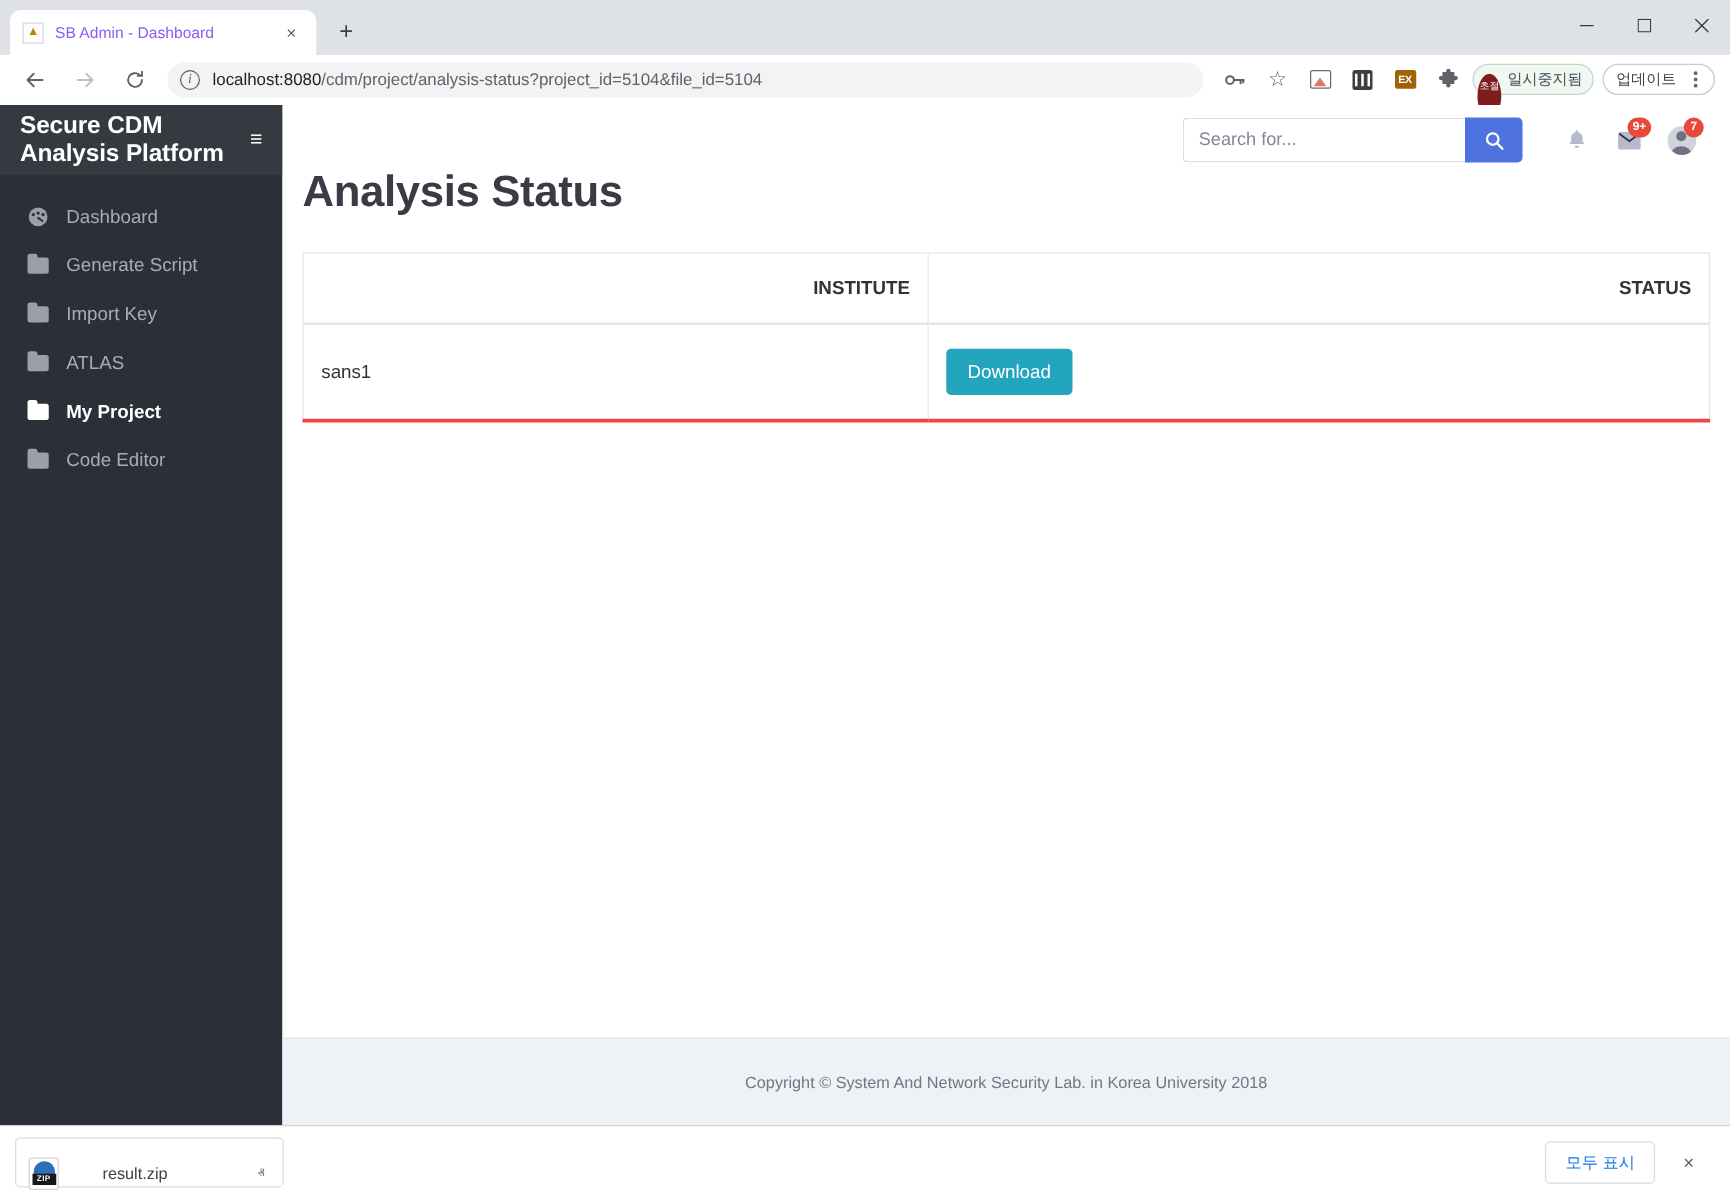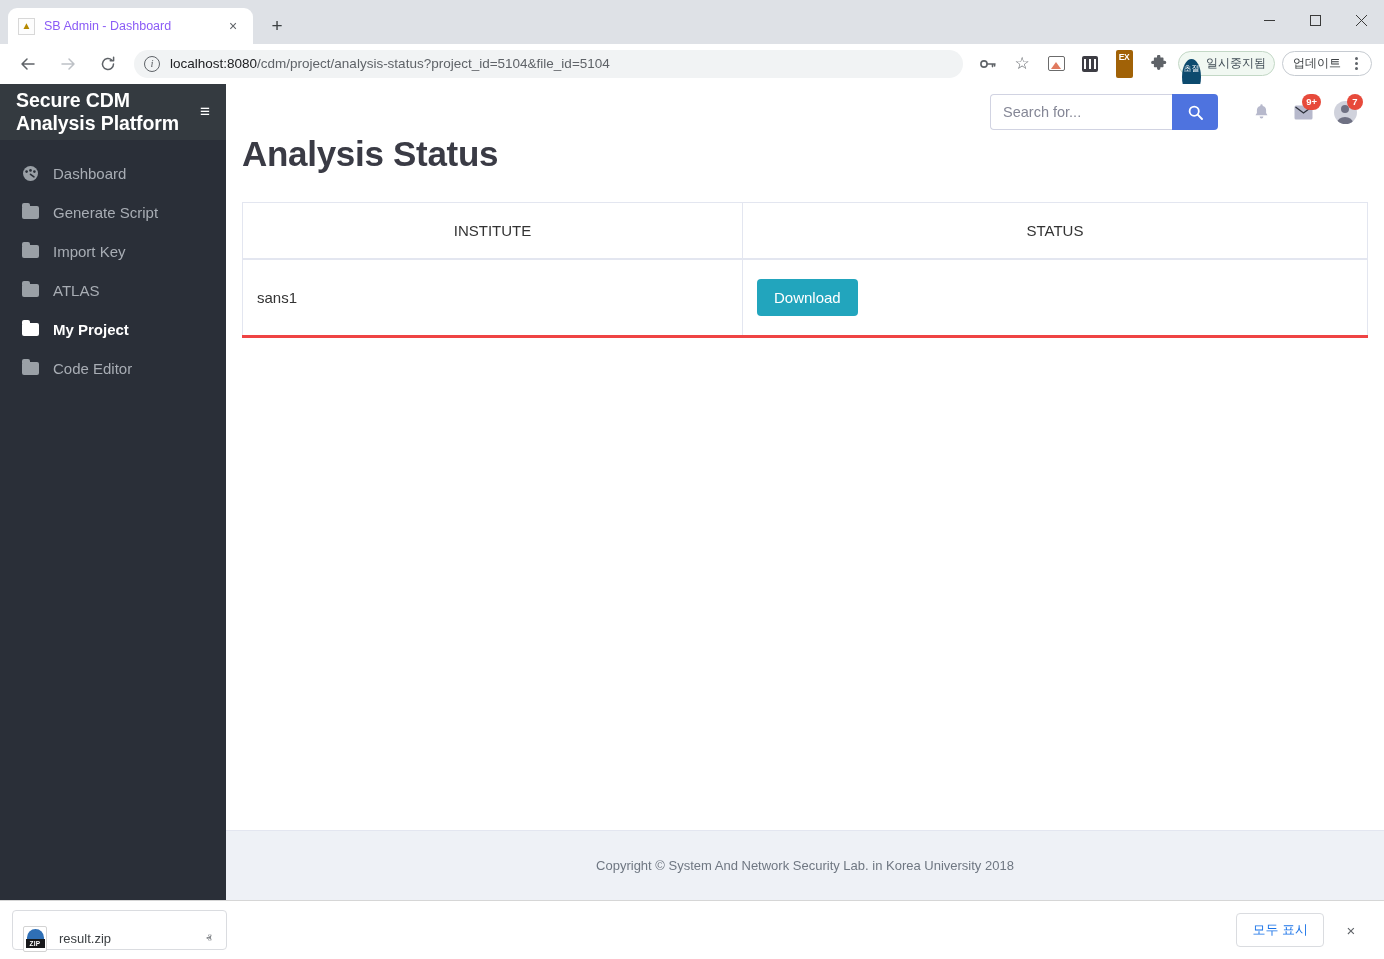--- a/index.html
+++ b/index.html
@@ -89,31 +89,31 @@
     content: ""; position: absolute; left: 2px; bottom: 1px;
     width: 0; height: 0; border-left: 5px solid transparent;
     border-right: 5px solid transparent; border-bottom: 7px solid #e07a5f;
   }
   .ext-bars {
     width: 16px; height: 16px; background: #3d3d44; border-radius: 2px;
     display: flex; justify-content: center; align-items: center;
   }
   .ext-bars i { width: 2.5px; height: 10px; background: #fff; margin: 0 1.2px; display: block; }
   .ext-ex {
-    width: 17px; height: 28px; background: #a16207; border-radius: 2px;
+    width: 17px; height: 15px; background: #a16207; border-radius: 2px;
     color: #fff; font-size: 8.5px; font-weight: bold; line-height: 15px;
     text-align: center; letter-spacing: -0.3px;
   }
   .pill {
     height: 25px; border: 1px solid #c3d8c6; border-radius: 13px;
     display: flex; align-items: center; padding: 0 8px 0 3px;
     background: #f1f8f2; margin: 0 3px;
   }
   .pill-dot {
-    width: 19px; height: 36px; border-radius: 50%; background: #0c4a6e;
+    width: 19px; height: 36px; border-radius: 50%; background: #7f1d1d;
     color: #fff; font-size: 8px; line-height: 19px; text-align: center;
     margin-right: 5px; flex: 0 0 19px; margin-top: 26px;
   }
   .pill-text { font-size: 12px; color: #3e4a54; white-space: nowrap; }
   .pill2 {
     height: 25px; border: 1px solid #c6cbd1; border-radius: 13px;
     display: flex; align-items: center; padding: 0 4px 0 10px;
     background: #fff; margin-left: 4px; margin-right: 4px;
   }
   .pill2-text { font-size: 12px; color: #3c4043; white-space: nowrap; }
@@ -169,21 +169,21 @@
   .breadcrumb .sep { color: #9aa0a6; margin: 0 7px; }
   .page-title {
     font-size: 35px; font-weight: bold; color: #3a3b45;
     margin: 34px 0 28px 0; letter-spacing: -0.3px;
   }
   table.data {
     width: 100%; border-collapse: collapse;
     border: 1px solid #e3e6f0; background: #fff;
   }
   table.data th {
-    text-align: center; font-weight: normal; font-size: 15px; color: #333;
+    text-align: right; font-weight: bold; font-size: 15px; color: #333;
     padding: 19px 14px; border-bottom: 2px solid #e3e6f0;
     border-right: 1px solid #e3e6f0;
   }
   table.data th:last-child { border-right: none; }
   table.data td {
     font-size: 15px; color: #333; padding: 13px 14px;
     border-bottom: 3px solid #ef4444; border-right: 1px solid #e3e6f0;
     height: 77px; vertical-align: middle; margin-left: 13px;
   }
   table.data td:last-child { border-right: none; }
@@ -199,21 +199,21 @@
   }
   .footer-text { font-size: 13px; color: #6f7782; }
 
   
   .topbar-right {
     position: absolute; right: 0; top: 0; height: 56px;
     display: flex; align-items: center; padding-right: 18px;
   }
   .search-wrap { display: flex; height: 36px; margin-right: 22px; }
   .search-input {
-    width: 182px; height: 36px; border: 1px solid #d1d3e2; border-right: none;
+    width: 226px; height: 36px; border: 1px solid #d1d3e2; border-right: none;
     border-radius: 4px 0 0 4px; padding: 0 12px; font-size: 14.5px;
     color: #6e707e; outline: none; font-family: "Liberation Sans", sans-serif;
     background: #fff;
   }
   .search-input::placeholder { color: #858796; }
   .search-btn {
     width: 46px; height: 36px; background: #4e73df; border: none;
     border-radius: 0 4px 4px 0; color: #fff; font-size: 15px; cursor: pointer;
     display: flex; align-items: center; justify-content: center;
   }
@@ -242,21 +242,21 @@
 
   
   .downloads {
     height: 59px; flex: 0 0 59px; background: #fff;
     border-top: 1px solid #d6d6d6; display: flex; align-items: center;
     padding: 0 12px; position: relative; z-index: 5;
   }
   .dl-item {
     display: flex; align-items: center; height: 40px;
     border: 1px solid #dadce0; border-radius: 4px; padding: 17px 6px 0 10px;
-    width: 215px; background: #fff;
+    width: 215px; background: #fff; gap: 23px;
   }
   .zip-icon {
     width: 24px; height: 26px; flex: 0 0 24px; margin-right: 12px;
     background: #fff; border: 1px solid #d3d3d3; border-radius: 2px;
     position: relative; overflow: hidden;
   }
   .zip-icon .zbody {
     position: absolute; left: 3px; top: 2px; width: 17px; height: 13px;
     background: #2f6fb5; border-radius: 9px 9px 0 0;
   }

